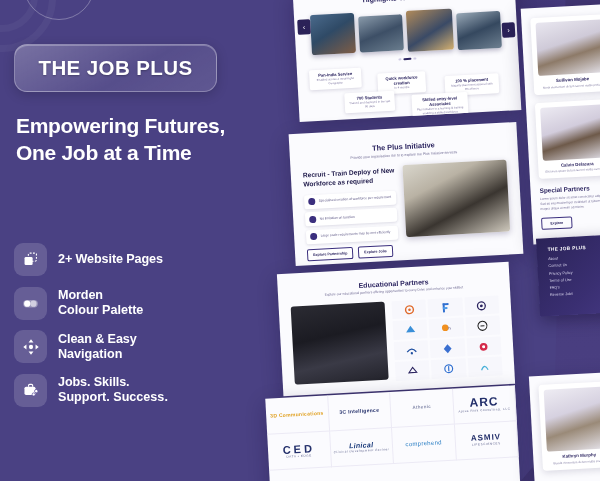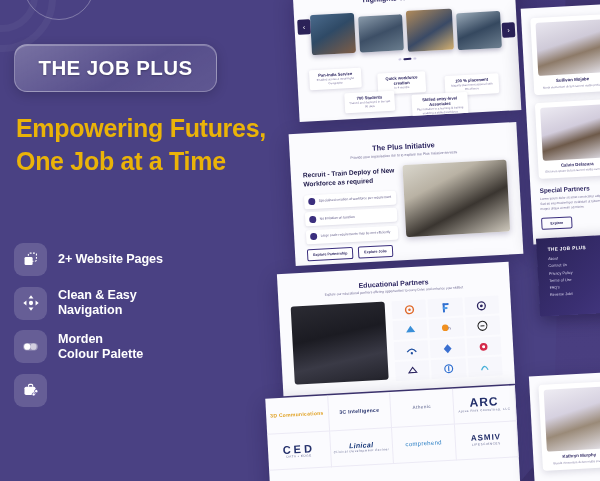--- a/index.html
+++ b/index.html
@@ -47,21 +47,21 @@
     box-shadow:0 3px 12px rgba(0,0,0,.18), inset 0 1px 0 rgba(255,255,255,.25);
     display:flex; align-items:center; justify-content:center;
   }
   .badge span {
     color:#fff; font-size:20.5px; font-weight:700; letter-spacing:.4px;
     text-shadow:0 1px 2px rgba(0,0,0,.28);
   }
 
   .headline {
     position:absolute; left:16px; top:112px; width:252px;
-    color:#eab308; font-size:25px; font-weight:700; line-height:1.30;
+    color:#ffffff; font-size:21px; font-weight:700; line-height:1.30;
     letter-spacing:-.3px;
   }
 
   .features { position:absolute; left:14px; top:243px; width:250px; }
   .feat { display:flex; align-items:center; margin-bottom:10.5px; }
   .feat-ico {
     width:33px; height:33px; border-radius:9px; flex:0 0 33px;
     background:rgba(255,255,255,.155);
     display:flex; align-items:center; justify-content:center;
     margin-right:11px;
@@ -207,56 +207,60 @@
             <rect x="3" y="7" width="9.5" height="9.5" rx="1.6" fill="#fff"></rect>
           </svg>
         </div>
         <div class="feat-txt">
           <div class="feat-t1">2+ Website Pages</div>
         </div>
       </div>
 
       <div class="feat">
         <div class="feat-ico">
+          <svg width="19" height="19" viewBox="0 0 22 22">
+            <rect x="2.5" y="7" width="17" height="8.5" rx="4.25" fill="rgba(255,255,255,.35)"></rect>
+            <circle cx="7.2" cy="11.25" r="3.6" fill="#fff"></circle>
+            <circle cx="14.4" cy="11.25" r="3.6" fill="rgba(255,255,255,.55)"></circle>
+          </svg>
+        </div>
+        <div class="feat-txt">
+          <div class="feat-t1">Morden</div>
+          <div class="feat-t2 bold">Colour Palette</div>
+        </div>
+      </div>
+
+      <div class="feat">
+        <div class="feat-ico">
           <svg width="18" height="18" viewBox="0 0 22 22">
             <circle cx="11" cy="11" r="2.6" fill="#fff"></circle>
             <path d="M11 1.6 L14 5.4 L8 5.4 Z" fill="#fff"></path>
             <path d="M11 20.4 L14 16.6 L8 16.6 Z" fill="#fff"></path>
             <path d="M1.6 11 L5.4 8 L5.4 14 Z" fill="#fff"></path>
             <path d="M20.4 11 L16.6 8 L16.6 14 Z" fill="#fff"></path>
           </svg>
         </div>
         <div class="feat-txt">
           <div class="feat-t1">Clean &amp; Easy</div>
           <div class="feat-t2 bold">Navigation</div>
-        </div>
-      </div>
-
-      <div class="feat">
-        <div class="feat-ico">
-          <svg width="19" height="19" viewBox="0 0 22 22">
-            <rect x="2.5" y="7" width="17" height="8.5" rx="4.25" fill="rgba(255,255,255,.35)"></rect>
-            <circle cx="7.2" cy="11.25" r="3.6" fill="#fff"></circle>
-            <circle cx="14.4" cy="11.25" r="3.6" fill="rgba(255,255,255,.55)"></circle>
-          </svg>
-        </div>
-        <div class="feat-txt">
-          <div class="feat-t1">Morden</div>
-          <div class="feat-t2 bold">Colour Palette</div>
         </div>
       </div>
 
       <div class="feat">
         <div class="feat-ico">
           <svg width="18" height="18" viewBox="0 0 22 22">
             <rect x="3" y="7" width="13.5" height="10" rx="2" fill="#fff"></rect>
             <path d="M8 7 V5.6 a1.4 1.4 0 0 1 1.4-1.4 h2.2 a1.4 1.4 0 0 1 1.4 1.4 V7" fill="none" stroke="#fff" stroke-width="1.4"></path>
             <circle cx="17.4" cy="12.4" r="2.1" fill="#fff" stroke="#5b4f9c" stroke-width=".9"></circle>
             <circle cx="14.3" cy="16.4" r="1.9" fill="#fff" stroke="#5b4f9c" stroke-width=".9"></circle>
           </svg>
+        </div>
+        <div class="feat-txt">
+          <div class="feat-t1">Jobs. Skills.</div>
+          <div class="feat-t2 bold">Support. Success.</div>
         </div>
       </div>
 
     </div>
   </div>
 
   <div class="panel" id="panel1">
     <div id="p1in">
       <div class="p-title" style="font-size:7px;">Highlights of this service</div>
 

